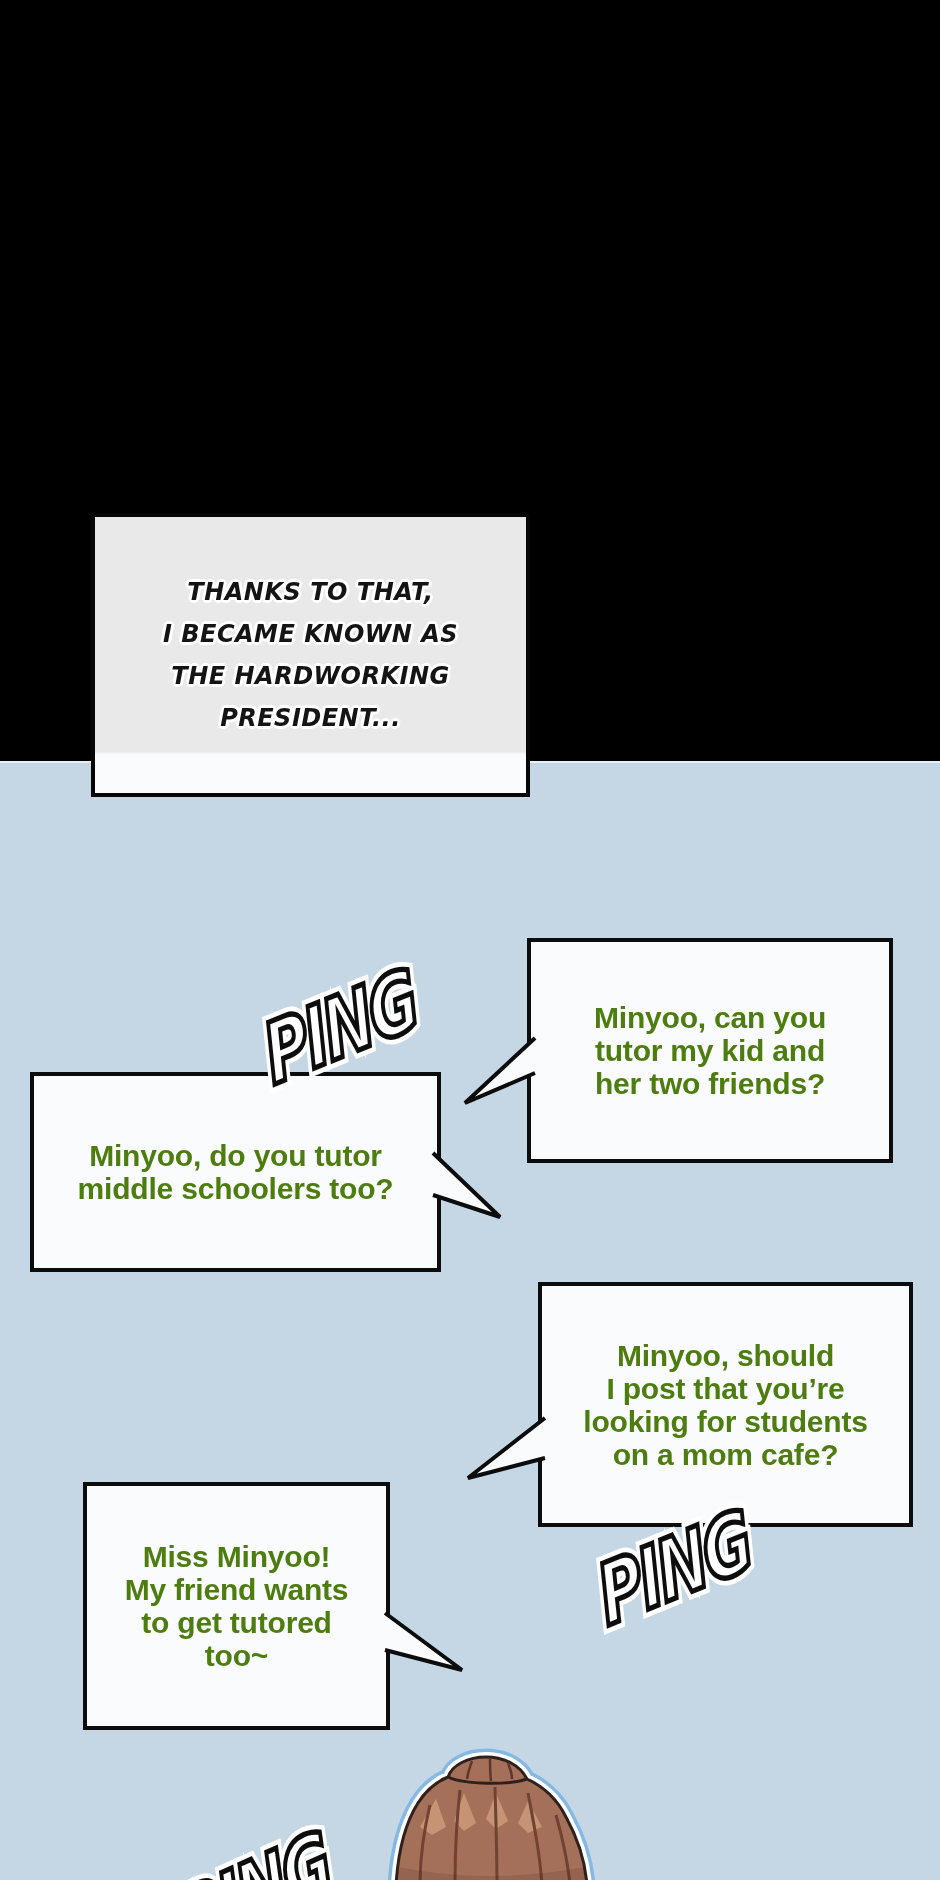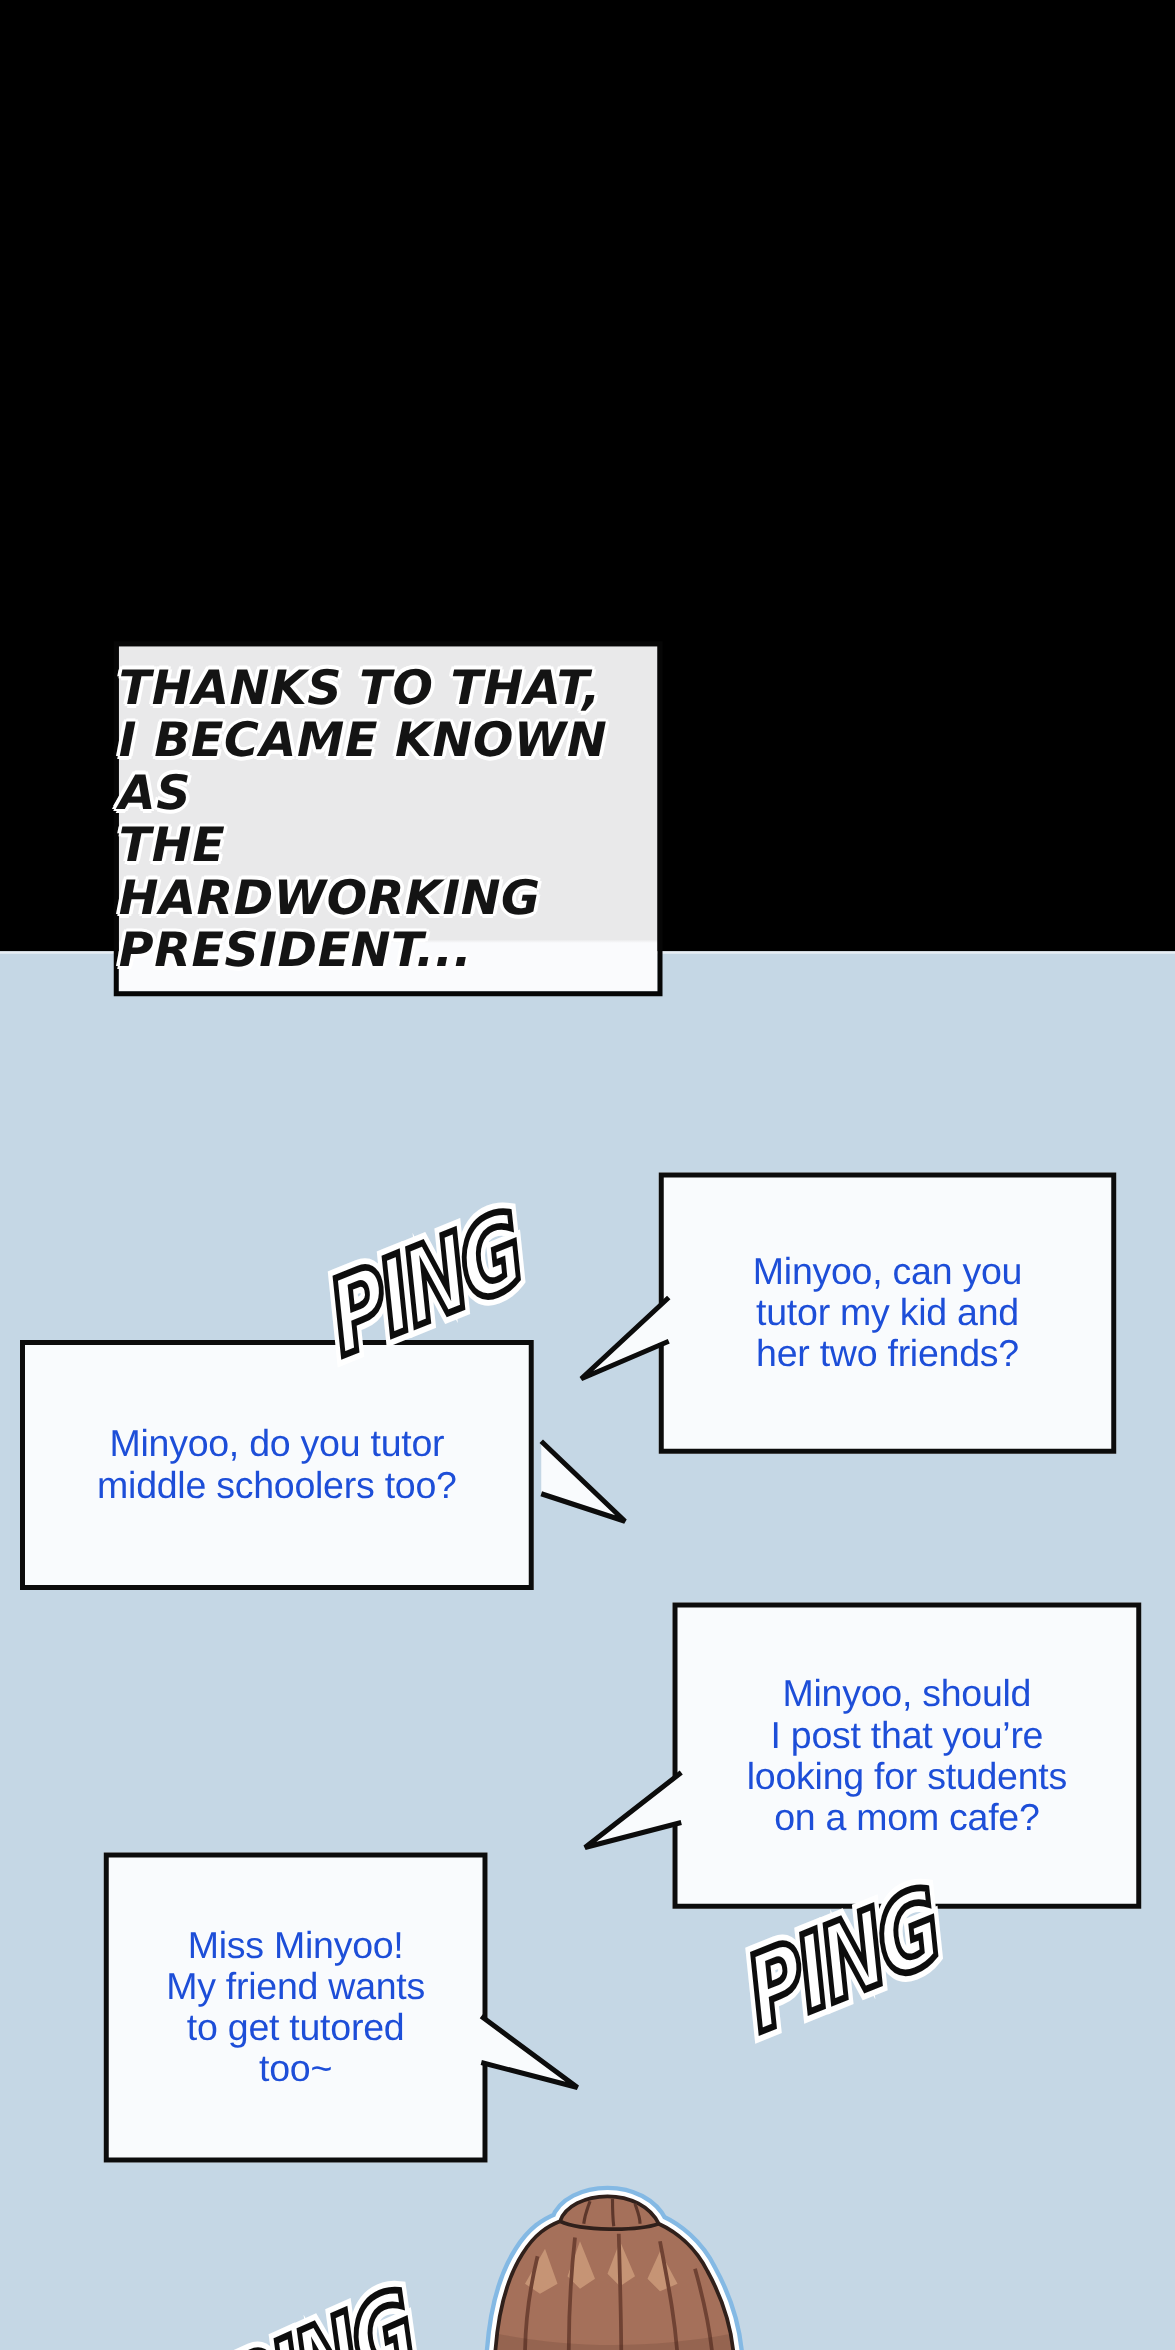--- a/index.html
+++ b/index.html
@@ -40,23 +40,24 @@
     background: linear-gradient(180deg, #e9e9ea 0%, #e9e9ea 85%, #fafbfd 86%, #fafbfd 100%);
     display: flex;
     align-items: center;
     justify-content: center;
     z-index: 3;
   }
   .narration-text {
     font-family: "DejaVu Sans", sans-serif;
     font-style: italic;
     font-weight: 700;
-    font-size: 38px;
+    font-size: 24px;
     line-height: 42px;
     letter-spacing: 0.5px;
+    text-align: center;
     color: #141414;
     white-space: pre-line;
     text-shadow:
       3px 0 0 #ffffff, -3px 0 0 #ffffff, 0 3px 0 #ffffff, 0 -3px 0 #ffffff,
       2px 2px 0 #ffffff, -2px 2px 0 #ffffff, 2px -2px 0 #ffffff, -2px -2px 0 #ffffff;
   }
 
   
   .bubble {
     position: absolute;
@@ -65,27 +66,28 @@
     background: #f9fbfd;
     display: flex;
     align-items: center;
     justify-content: center;
     z-index: 4;
   }
   .bubble-text {
     font-family: "Liberation Sans", sans-serif;
     font-size: 30px;
     line-height: 33px;
-    color: #1d4ed8;
+    color: #4d7c0f;
     text-align: center;
     white-space: pre-line;
     letter-spacing: -0.2px;
+    font-weight: bold;
   }
   .bubble1 { left: 527px; top: 938px;  width: 366px; height: 225px; }
-  .bubble2 { left: 16px;  top: 1072px; width: 411px; height: 200px; }
+  .bubble2 { left: 30px;  top: 1072px; width: 411px; height: 200px; }
   .bubble3 { left: 538px; top: 1282px; width: 375px; height: 245px; }
   .bubble4 { left: 83px;  top: 1482px; width: 307px; height: 248px; }
 
   .tail { position: absolute; z-index: 5; overflow: visible; }
   .tail1 { left: 455px; top: 1030px; }
   .tail2 { left: 415px; top: 1145px; }
   .tail3 { left: 455px; top: 1408px; }
   .tail4 { left: 368px; top: 1605px; }
 
   

